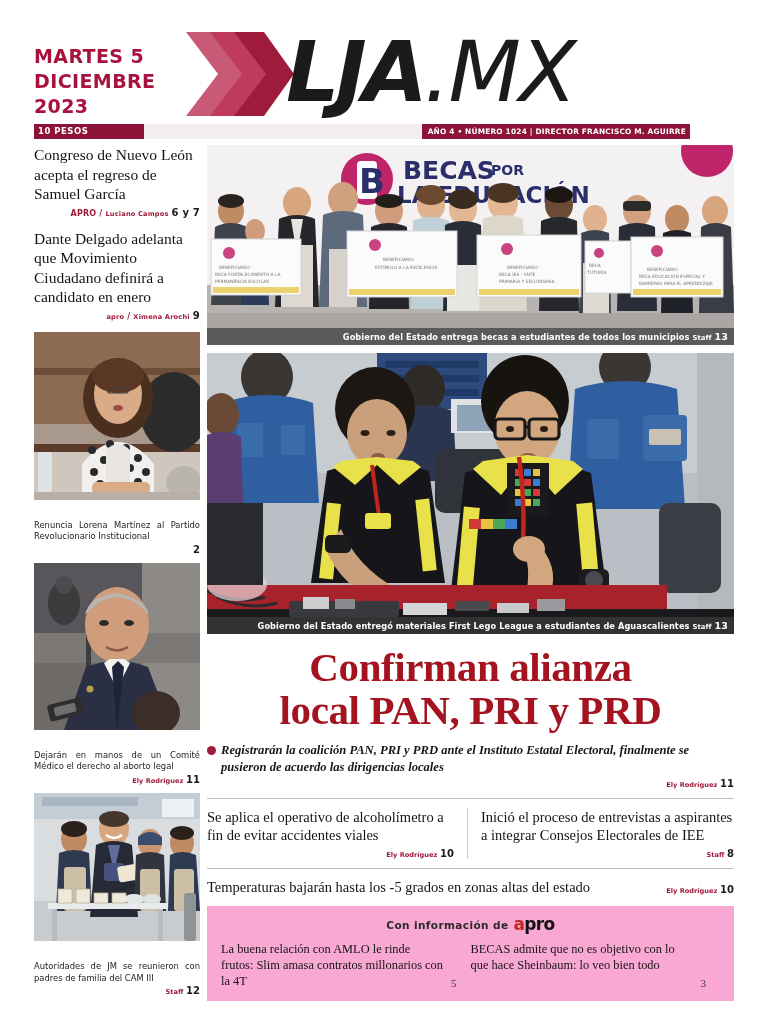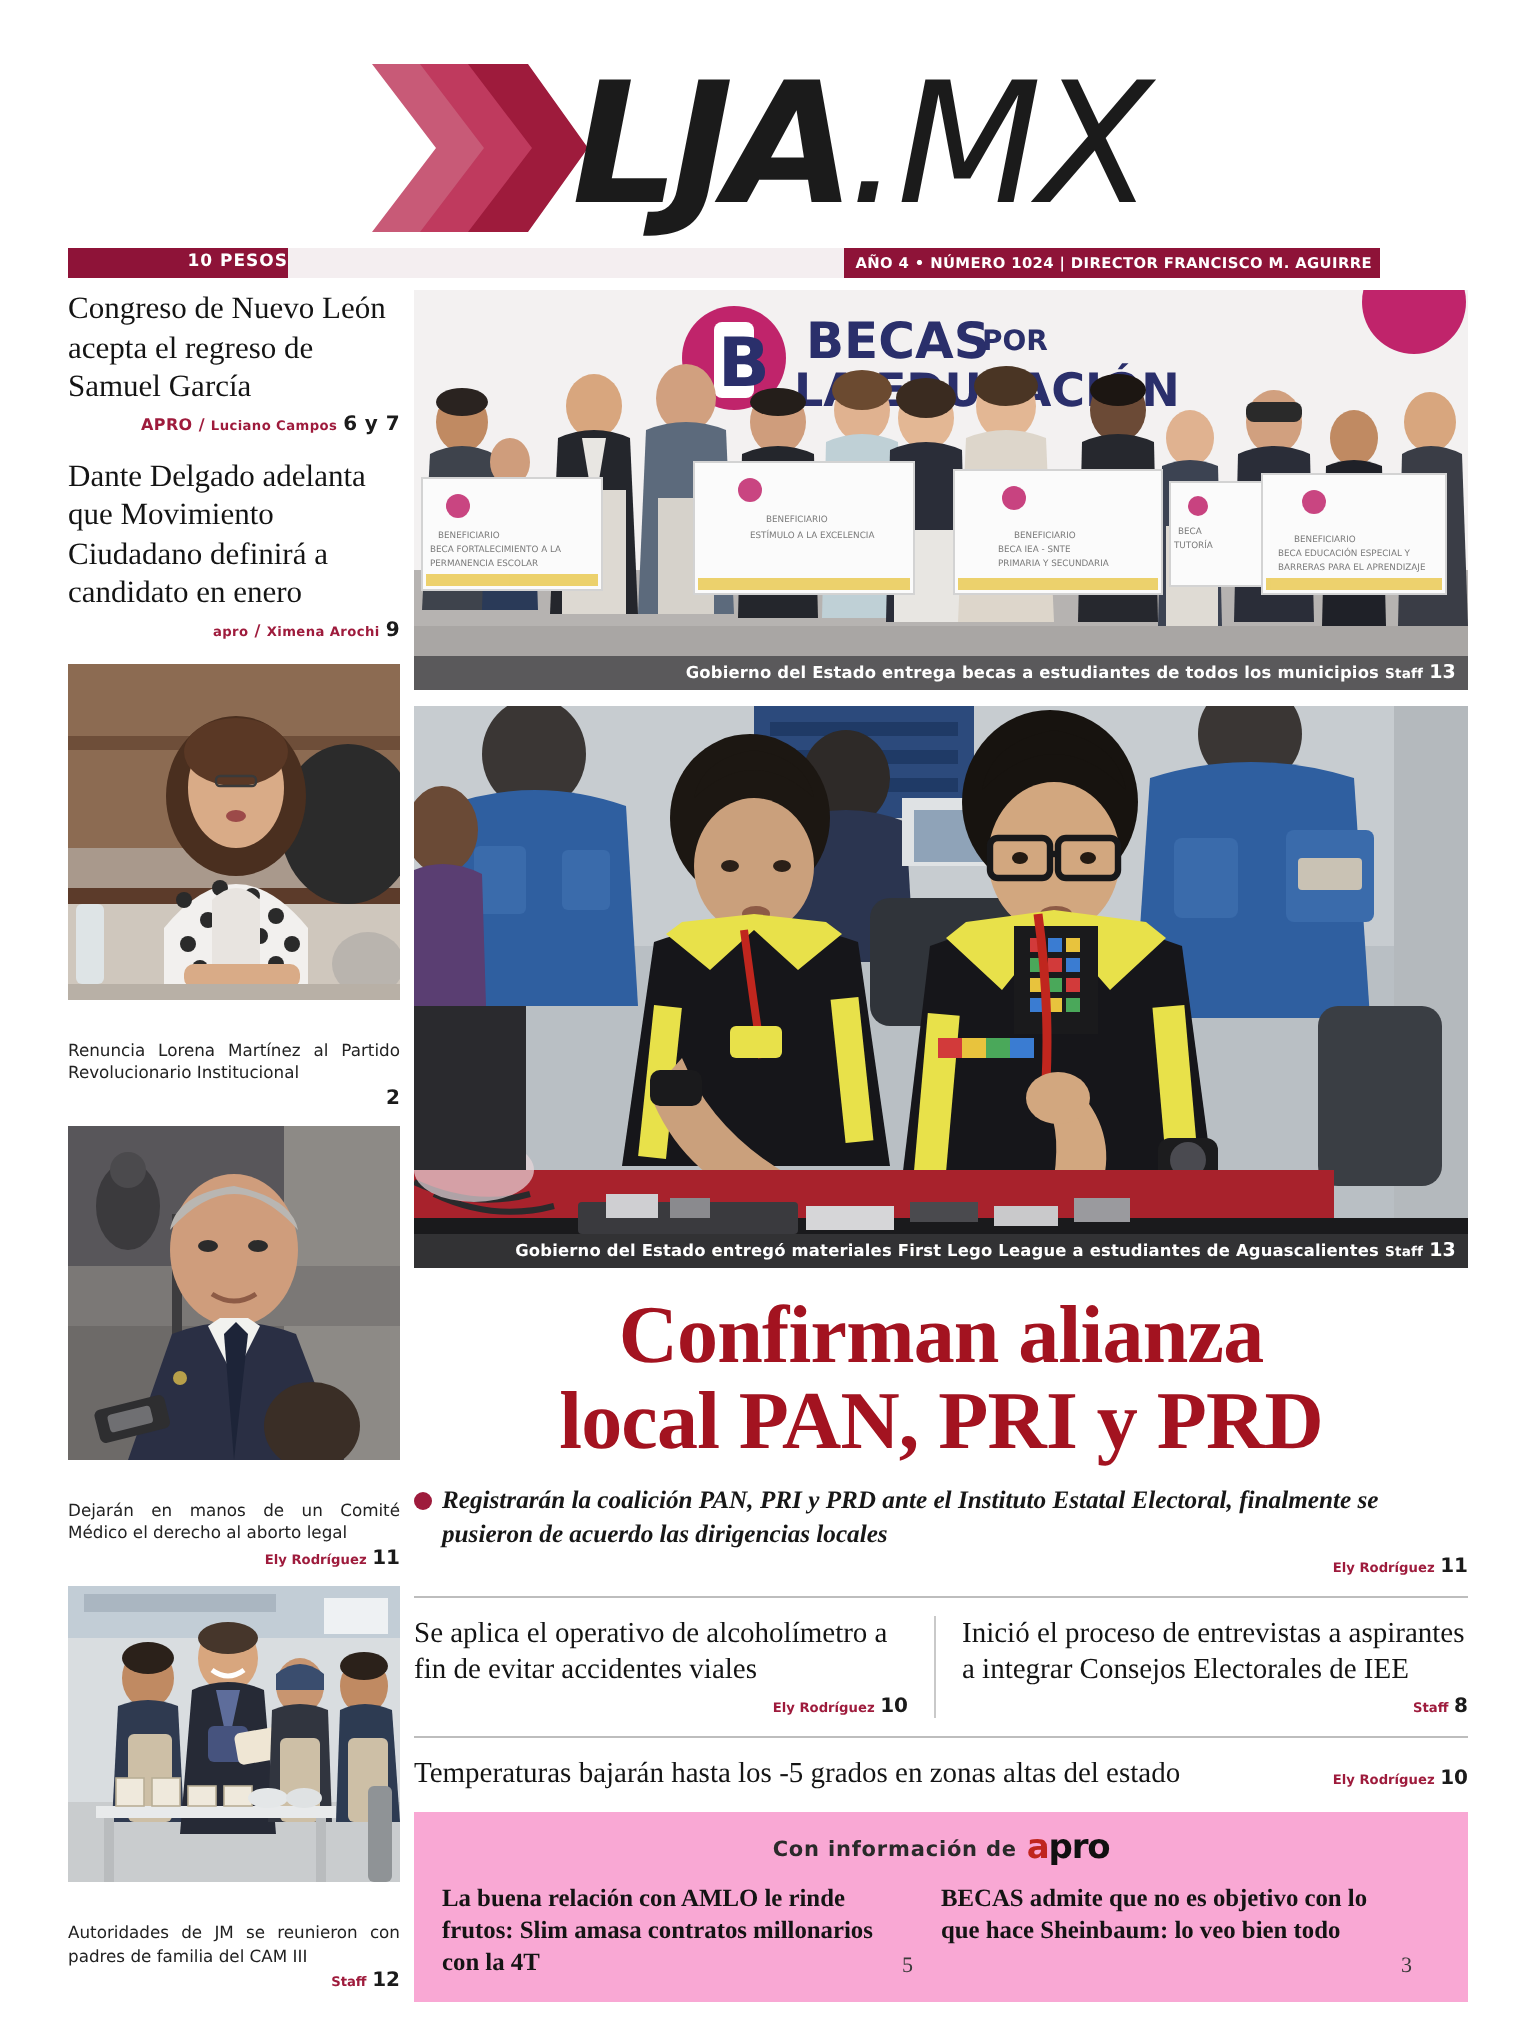--- a/index.html
+++ b/index.html
@@ -24,21 +24,20 @@
     position:absolute; left:100px; top:-2px;
     font-family:"DejaVu Sans", sans-serif;
     font-size:84px; font-weight:900; font-style:italic;
     color:#1b1b1b; letter-spacing:-4px; line-height:92px;
     white-space:nowrap;
   }
   .logo-text .mx { font-weight:400; letter-spacing:-2px;text-align:center; }
   .pesos-bar {
     position:absolute; left:34px; top:124px; width:110px; height:15px;
     background:#8e1338;
-    text-align:right;
   }
   .pesos-bar span {
     font-family:"DejaVu Sans", sans-serif; font-size:8.5px; font-weight:700;
     color:#fff; letter-spacing:0.5px; line-height:15px; padding-left:4px; display:block;
   }
   .pesos-tail {
     position:absolute; left:144px; top:124px; width:278px; height:15px;
     background:#f4eef0;
   }
   .info-bar {
@@ -146,35 +145,40 @@
     font-size:13px; font-weight:700; color:#2a2a2a; letter-spacing:0.4px;
     margin-bottom:7px;
   }
   .apro-title .sc { font-size:10.5px; }
   .apro-logo { display:inline-block; font-size:17px; font-weight:900; letter-spacing:-0.6px; vertical-align:-1px; }
   .apro-logo .a { color:#c0261e; }
   .apro-logo .pro { color:#111; }
   .apro-cols { display:flex; }
   .apro-cols .c { width:50%; display:flex; }
   .apro-item {
-    font-family:"Liberation Serif", serif; font-weight:700; font-size:12.4px;
+    font-family:"Liberation Serif", serif; font-weight:400; font-size:12.4px;
     line-height:1.30; color:#141414; flex:1; padding-right:8px;
   }
   .apro-pg {
     font-family:"Liberation Serif", serif; font-size:11px; color:#3a3a3a;
     align-self:flex-end; padding-right:14px;
   }
 </style>
 </head>
 <body>
 
 <div class="page">
 
   <div class="masthead">
 
+    <div class="date-block">
+      <div>MARTES 5</div>
+      <div>DICIEMBRE</div>
+      <div>2023</div>
+    </div>
 
     <div class="logo-wrap">
       <svg class="chevrons" viewBox="0 0 108 84">
         <polygon points="0,0 30,0 62,42 30,84 0,84 32,42" fill="#c85a77"></polygon>
         <polygon points="24,0 54,0 86,42 54,84 24,84 56,42" fill="#bf3a5e"></polygon>
         <polygon points="48,0 78,0 108,42 78,84 48,84 80,42" fill="#9e1b3c"></polygon>
       </svg>
       <div class="logo-text"><span>LJA</span><span class="mx">.MX</span></div>
     </div>
 

